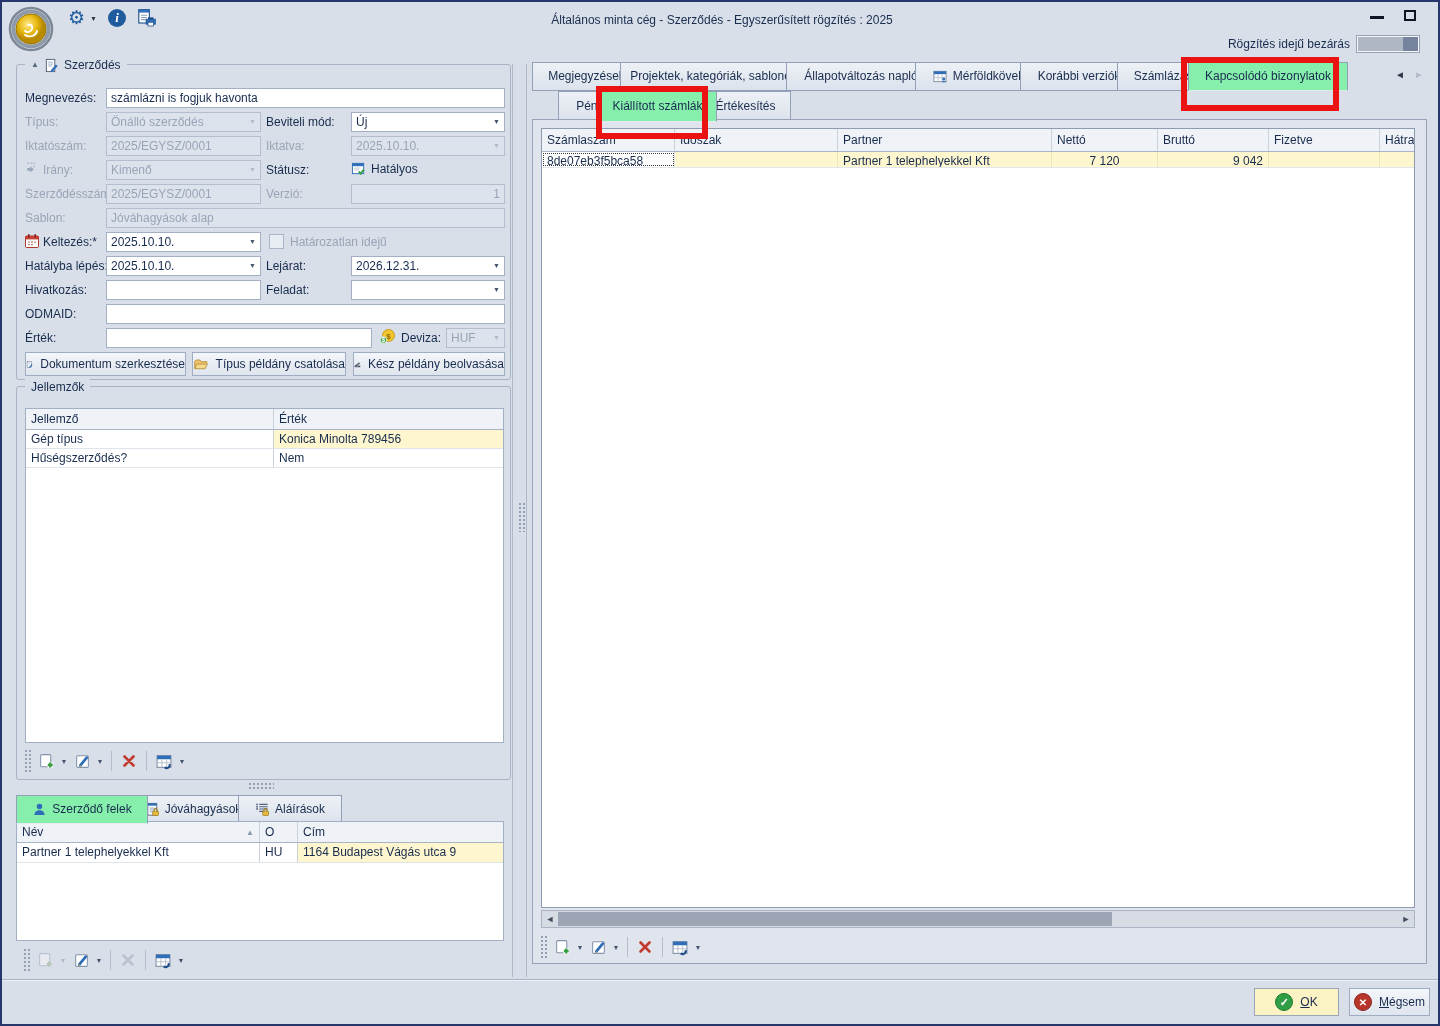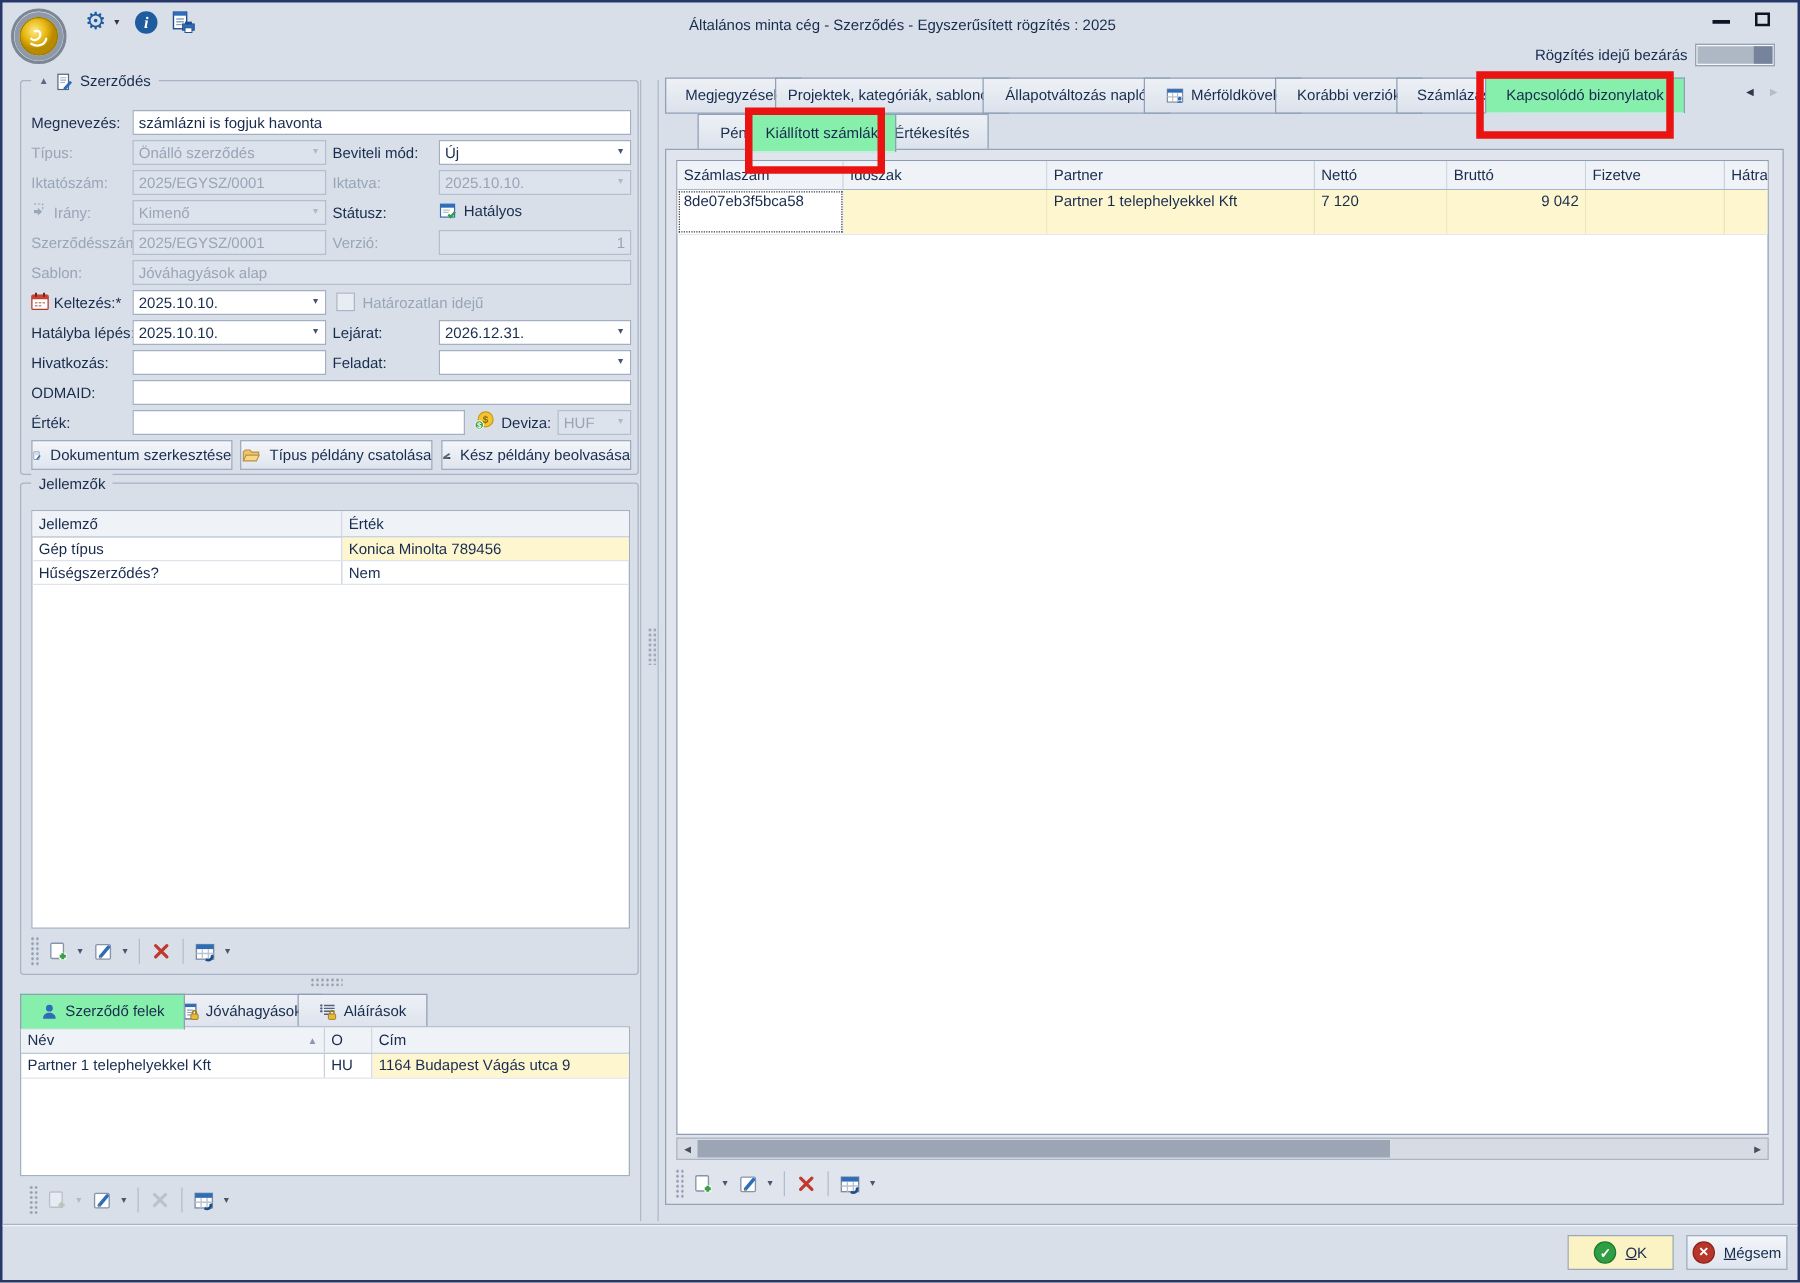--- a/index.html
+++ b/index.html
@@ -402,25 +402,25 @@
     <div class="abs white" style="left:8px;top:8px;width:874px;height:780px;border:1px solid #8e9bb0">
       <div class="abs" style="left:0;top:0;width:872px;height:23px;display:flex;border-bottom:1px solid #a9b5c6">
         <div class="th" style="width:122px;height:22px">Számlaszám</div>
         <div class="th" style="width:152px;height:22px">Időszak</div>
         <div class="th" style="width:203px;height:22px">Partner</div>
         <div class="th" style="width:95px;height:22px">Nettó</div>
         <div class="th" style="width:100px;height:22px">Bruttó</div>
         <div class="th" style="width:100px;height:22px">Fizetve</div>
         <div class="th" style="flex:1;height:22px;border-right:none">Hátralék</div>
       </div>
-      <div class="abs" style="left:0;top:23px;width:872px;height:36px;display:flex;border-bottom:1px solid #e2e6ed">
+      <div class="abs" style="left:0;top:23px;width:872px;height:16px;display:flex;border-bottom:1px solid #e2e6ed">
         <div class="td" style="width:122px;line-height:18px;background:#fff;outline:1px dotted #3a3a3a;outline-offset:-2px">8de07eb3f5bca58</div>
         <div class="td yellow" style="width:152px;line-height:18px;border-right:1px solid #ece5b8"></div>
         <div class="td yellow" style="width:203px;line-height:18px;border-right:1px solid #ece5b8">Partner 1 telephelyekkel Kft</div>
-        <div class="td yellow num" style="width:95px;line-height:18px;text-align:left;border-right:1px solid #ece5b8">7 120</div>
+        <div class="td yellow num" style="width:95px;line-height:18px;text-align:center;border-right:1px solid #ece5b8">7 120</div>
         <div class="td yellow num" style="width:100px;line-height:18px;text-align:right;border-right:1px solid #ece5b8">9 042</div>
         <div class="td yellow" style="width:100px;line-height:18px;border-right:1px solid #ece5b8"></div>
         <div class="td yellow" style="flex:1;line-height:18px;border-right:none"></div>
       </div>
     </div>
 
     <div class="abs sb-track" style="left:8px;top:790px;width:874px;height:18px">
       <span class="sb-arrow">◄</span>
       <div class="sb-thumb" style="width:554px"></div>
       <span class="sb-arrow" style="margin-left:auto">►</span>

